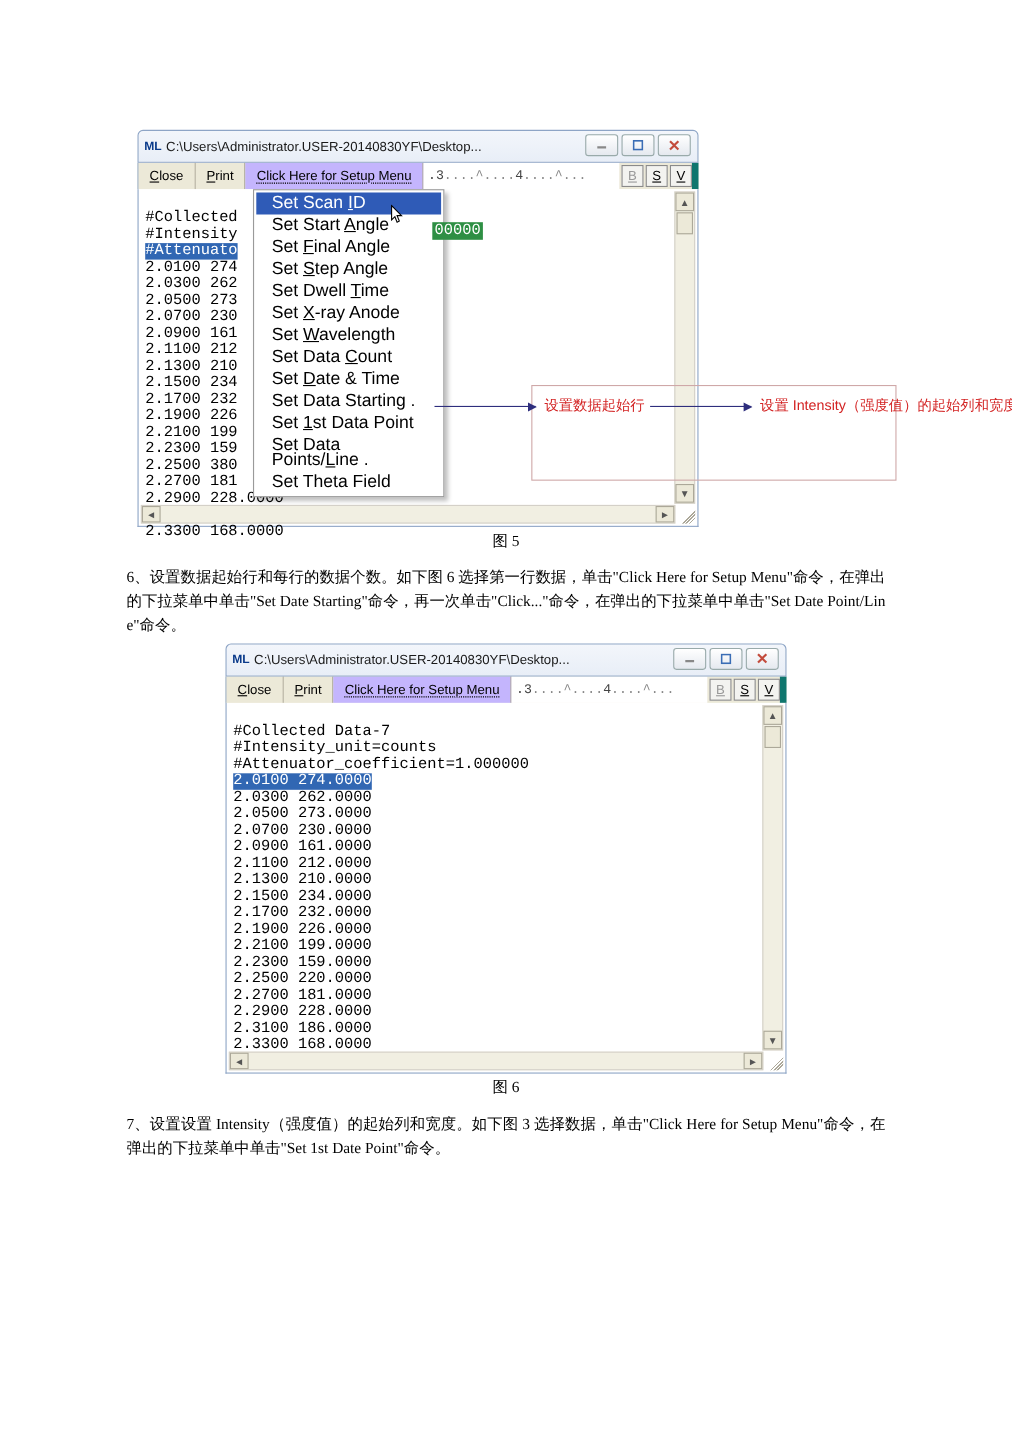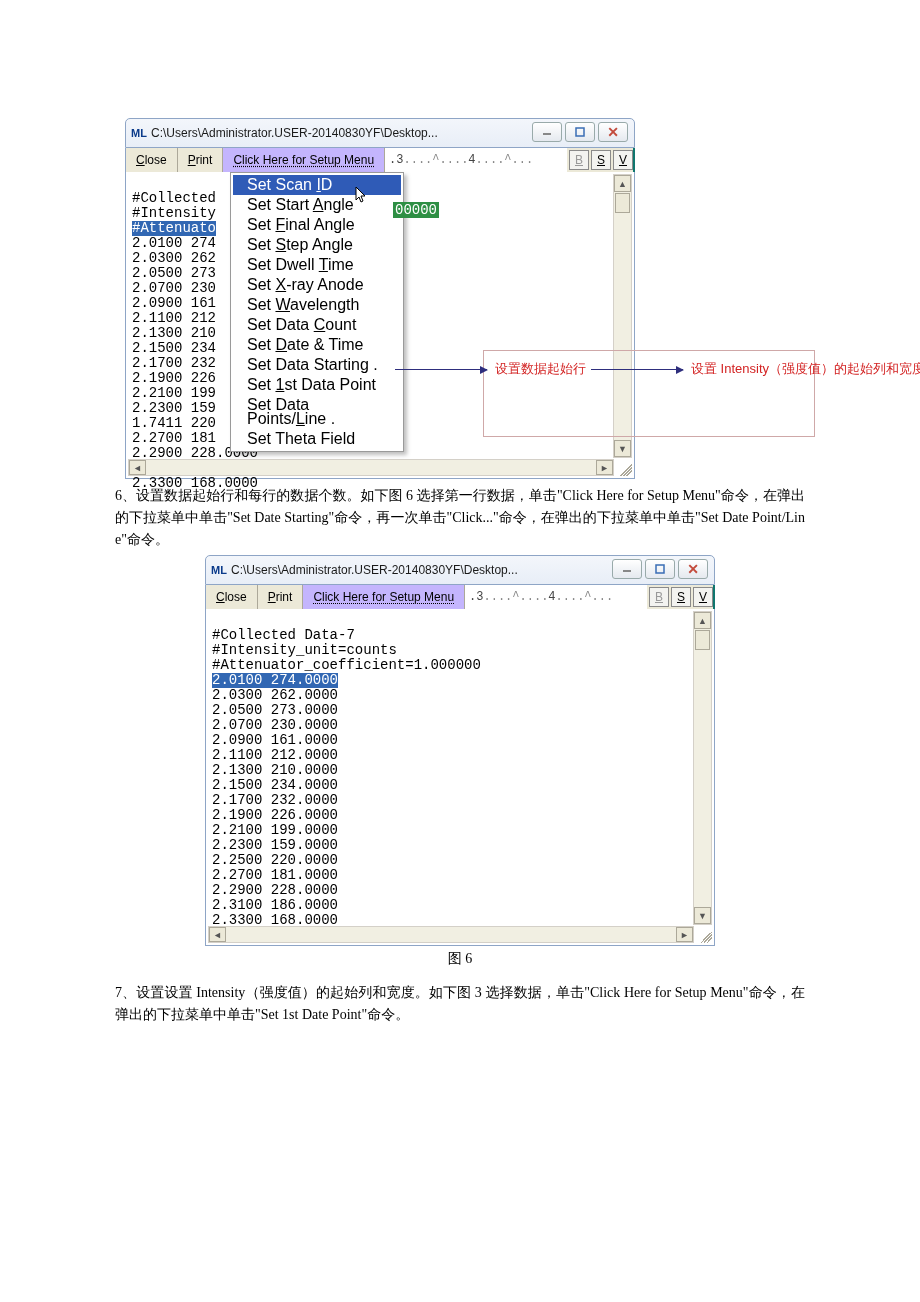--- a/index.html
+++ b/index.html
@@ -54,21 +54,21 @@
     background: linear-gradient(#fff,#e5e9ef);
     display: flex; align-items: center; justify-content: center;
     font-family: Arial, sans-serif; font-size: 11px;
     color: #555;
   }
   .winctrls .ctrl.close { color: #c34b3c; font-size: 14px; font-weight: bold; }
   .winctrls .ctrl svg { width: 10px; height: 10px; }
   .menubar {
     height: 24px;
     border-left: 1px solid #8ea5c6;
-    border-right: 2px solid #0f766e;
+    border-right: 6px solid #0f766e;
     display: flex; align-items: stretch;
     font-family: "Tahoma", sans-serif;
     font-size: 12px;
     background: #ece9d8;
   }
   .mbtn {
     border-right: 1px solid #aca899;
     display: flex; align-items: center;
     padding: 0 10px;
     background: #ece9d8;
@@ -280,21 +280,21 @@
 <span>2.0500 273</span>
 <span>2.0700 230</span>
 <span>2.0900 161</span>
 <span>2.1100 212</span>
 <span>2.1300 210</span>
 <span>2.1500 234</span>
 <span>2.1700 232</span>
 <span>2.1900 226</span>
 <span>2.2100 199</span>
 <span>2.2300 159</span>
-<span>1.7411 220</span>
+<span>2.2500 380</span>
 <span>2.2700 181</span>
 <span>2.2900 228.0000</span>
 <span>2.3100 186.0000</span>
 <span>2.3300 168.0000</span></div>
 
           <div class="dropdown">
             <div class="ditem hl">Set Scan <span class="ul">I</span>D</div>
             <div class="ditem">Set Start <span class="ul">A</span>ngle</div>
             <div class="ditem">Set <span class="ul">F</span>inal Angle</div>
             <div class="ditem">Set <span class="ul">S</span>tep Angle</div>
@@ -342,20 +342,21 @@
           <div class="arrow-line" style="width:132px"></div>
           <div class="callout-text cn-red">设置每行的数据个数</div>
         </div>
         <div class="callout-row">
           <div class="arrow-line" style="width:132px"></div>
           <div class="callout-text cn-red">设置 2θ （角度值）的起始列和宽度</div>
         </div>
       </div>
 
     </div>
+    <div class="caption">图 5</div>
   </div>
 
   <p class="body">6、设置数据起始行和每行的数据个数。如下图 6 选择第一行数据，单击"Click   Here   for Setup   Menu"命令，在弹出的下拉菜单中单击"Set   Date   Starting"命令，再一次单击"Click..."命令，在弹出的下拉菜单中单击"Set Date Point/Line"命令。</p>
 
   <div class="fig-block">
     <div class="fig6-wrap">
       <div class="win win6">
         <div class="titlebar">
           <span class="icon">ML</span>
           <span class="title-text">C:\Users\Administrator.USER-20140830YF\Desktop...</span>

